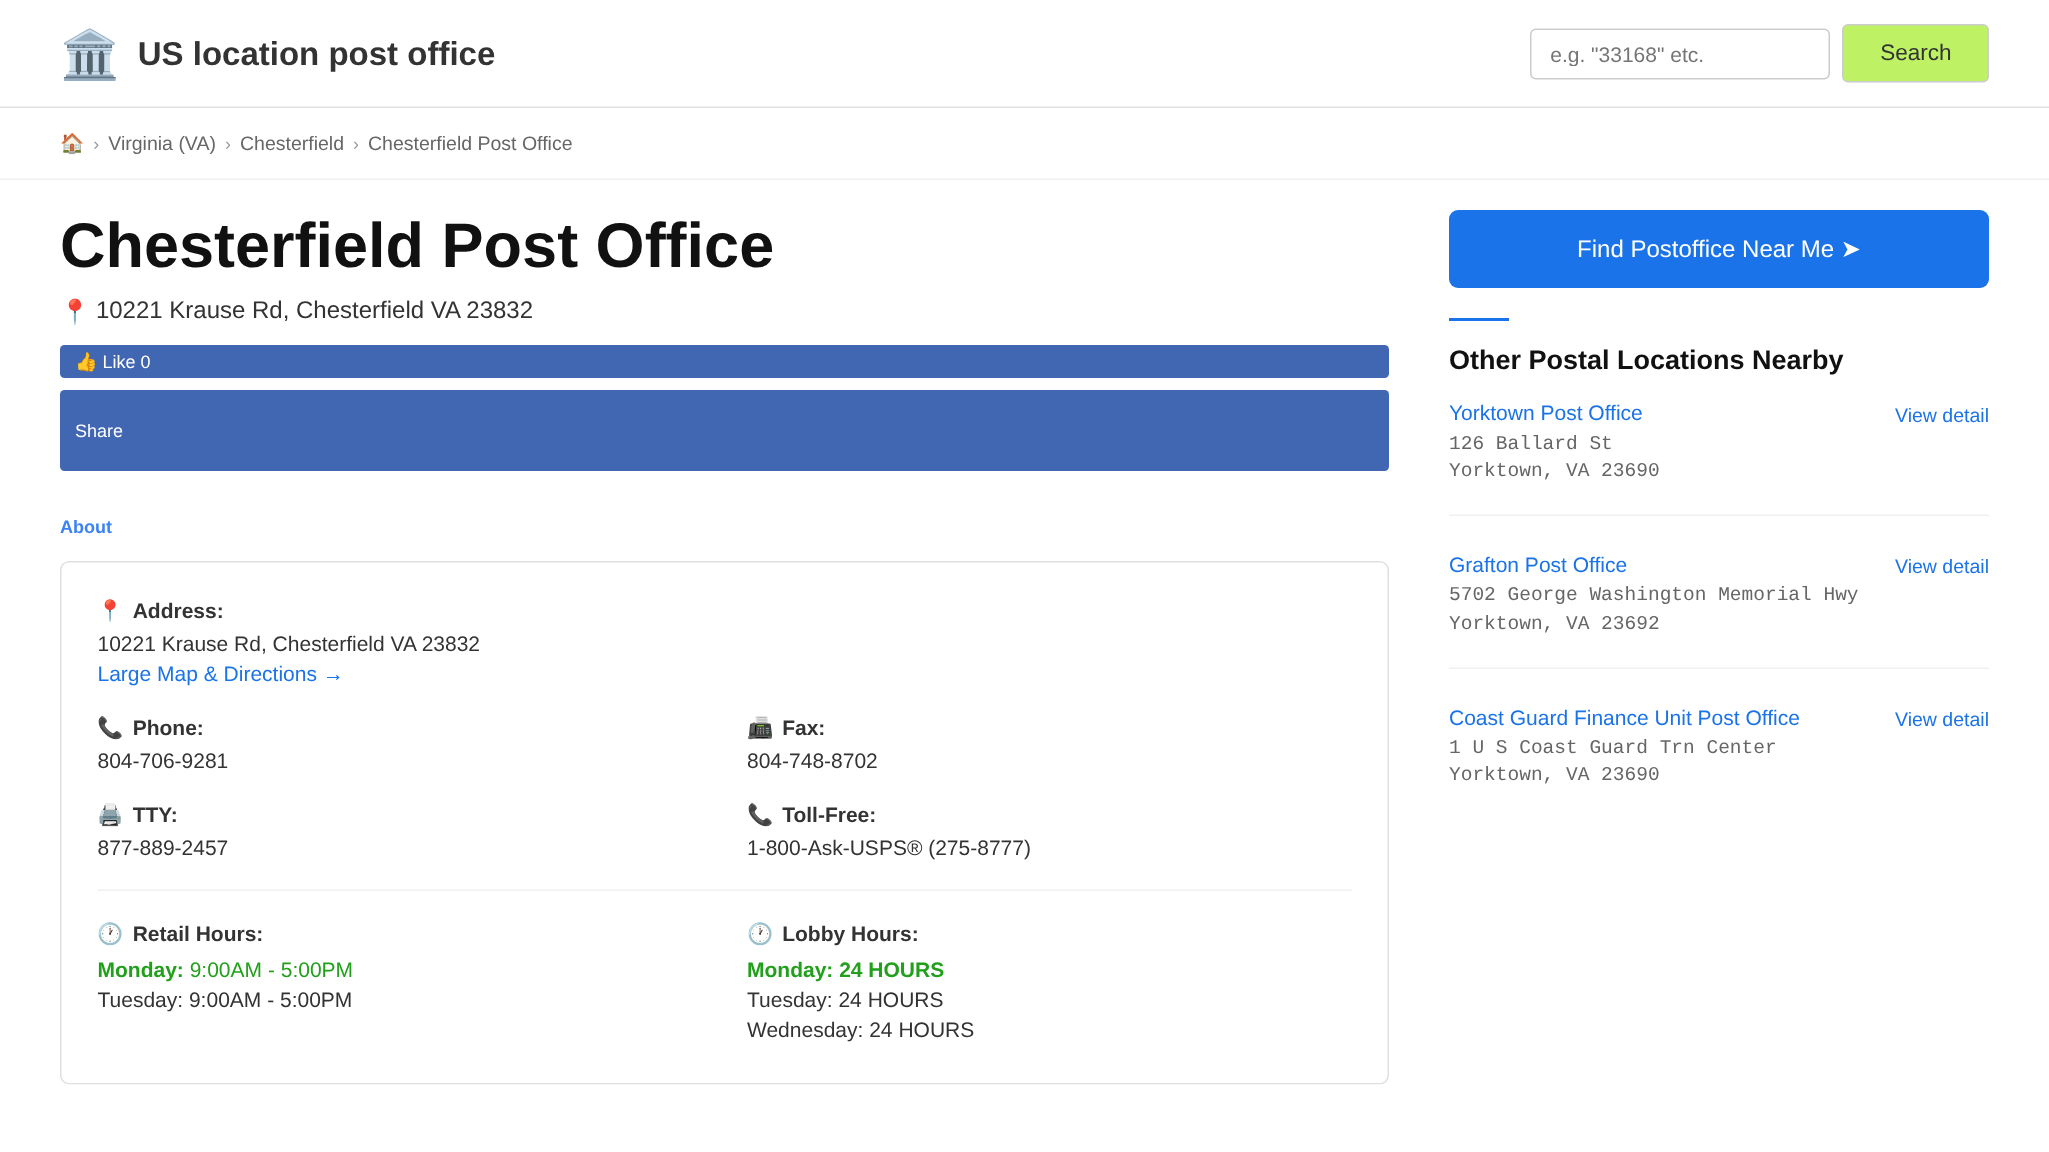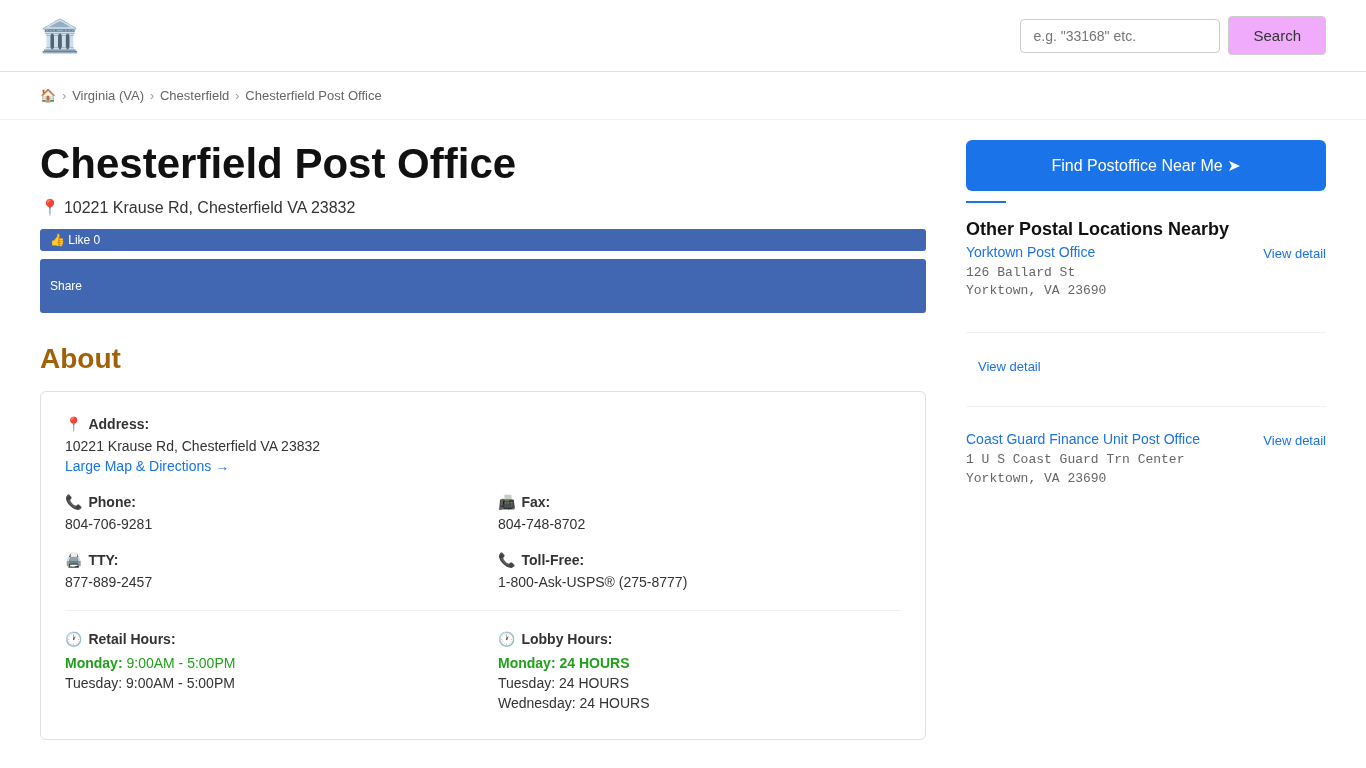--- a/index.html
+++ b/index.html
@@ -35,21 +35,21 @@
       width: 200px;
       padding: 8px 12px;
       border: 1px solid #ccc;
       border-radius: 4px;
       font-size: 14px;
       color: #aaa;
       outline: none;
     }
     .search-button {
       padding: 10px 24px;
-      background: #f0abfc;
+      background: #bef264;
       border: 1px solid #ccc;
       border-radius: 4px;
       font-size: 15px;
       cursor: pointer;
       color: #333;
     }
 
     
     .breadcrumb {
       display: flex;
@@ -118,24 +118,24 @@
       padding: 20px 10px;
       border-radius: 3px;
       font-size: 12px;
       cursor: pointer;
       display: flex;
       align-items: center;
       gap: 4px;
     }
 
     .about-heading {
-      font-size: 28px;
+      font-size: 12px;
       font-weight: bold;
       margin-bottom: 16px;
-      color: #a16207;
+      color: #3b82f6;
       margin-top: 24px;
     }
 
     
     .info-card {
       border: 1px solid #e0e0e0;
       border-radius: 6px;
       padding: 24px;
       background: #fff;
     }
@@ -197,56 +197,57 @@
 
     .find-btn {
       width: 100%;
       padding: 16px;
       background: #1a73e8;
       color: #fff;
       border: none;
       border-radius: 6px;
       font-size: 16px;
       cursor: pointer;
-      margin-bottom: 10px;
+      margin-bottom: 20px;
       display: flex;
       align-items: center;
       justify-content: center;
       gap: 8px;
     }
 
     .nearby-heading {
       font-size: 18px;
       font-weight: bold;
-      margin-bottom: 4px;
+      margin-bottom: 16px;
       color: #111;
     }
 
     .nearby-item {
       display: flex;
       justify-content: space-between;
       align-items: flex-start;
       margin-bottom: 24px;
-      padding-bottom: 32px;
+      padding-bottom: 20px;
       border-bottom: 1px solid #f0f0f0;
     }
     .nearby-item:last-child { border-bottom: none; }
     .nearby-info {}
     .nearby-name { color: #1a73e8; text-decoration: none; font-weight: 500; font-size: 14px; }
     .nearby-address { color: #666; font-size: 13px; margin-top: 4px; line-height: 1.4; font-family: Liberation Mono, monospace; }
     .nearby-view { color: #1a73e8; text-decoration: none; font-size: 13px; flex-shrink: 0; margin-left: 12px; margin-top: 2px; }
 
     .divider { width: 40px; height: 2px; background: #1a73e8; margin-bottom: 16px; }
   </style>
 </head>
 <body>
 
 <header class="header">
   <div class="header-left">
     <span class="header-logo">🏛️</span>
+    <span class="header-title">US location post office</span>
   </div>
   <div class="header-right">
     <input class="search-input" type="text" placeholder="e.g. &quot;33168&quot; etc." style="">
     <button class="search-button">Search</button>
   </div>
 </header>
 
 <nav class="breadcrumb">
   <a href="#">
     <span>🏠</span>
@@ -359,20 +360,24 @@
 
     <div class="nearby-item">
       <div class="nearby-info">
         <a href="#" class="nearby-name">Yorktown Post Office</a>
         <div class="nearby-address">126 Ballard St<br>Yorktown, VA 23690</div>
       </div>
       <a href="#" class="nearby-view">View detail</a>
     </div>
 
     <div class="nearby-item">
+      <div class="nearby-info">
+        <a href="#" class="nearby-name">Grafton Post Office</a>
+        <div class="nearby-address">5702 George Washington Memorial Hwy<br>Yorktown, VA 23692</div>
+      </div>
       <a href="#" class="nearby-view">View detail</a>
     </div>
 
     <div class="nearby-item">
       <div class="nearby-info">
         <a href="#" class="nearby-name">Coast Guard Finance Unit Post Office</a>
         <div class="nearby-address">1 U S Coast Guard Trn Center<br>Yorktown, VA 23690</div>
       </div>
       <a href="#" class="nearby-view">View detail</a>
     </div>

